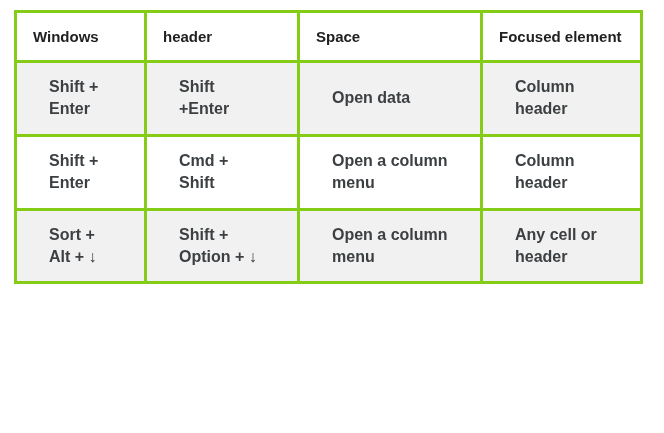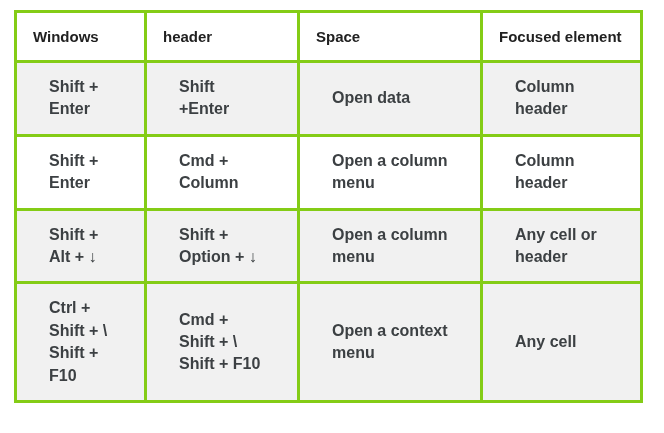--- a/index.html
+++ b/index.html
@@ -68,32 +68,24 @@
   </thead>
   <tbody>
     <tr class="alt">
       <td>Shift + Enter</td>
       <td>Shift +Enter</td>
       <td>Open data</td>
       <td>Column header</td>
     </tr>
     <tr>
       <td>Shift + Enter</td>
-      <td>Cmd + Column</td>
+      <td>Cmd + Shift</td>
       <td>Open a column menu</td>
       <td>Column header</td>
     </tr>
     <tr class="alt">
-      <td>Shift + Alt + ↓</td>
+      <td>Sort + Alt + ↓</td>
       <td>Shift + Option + ↓</td>
       <td>Open a column menu</td>
       <td>Any cell or header</td>
-    </tr>
-    <tr class="alt">
-      <td>Ctrl + Shift + \
-Shift + F10</td>
-      <td>Cmd + Shift + \
-Shift + F10</td>
-      <td>Open a context menu</td>
-      <td>Any cell</td>
     </tr>
   </tbody>
 </table>
 
 </body></html>

